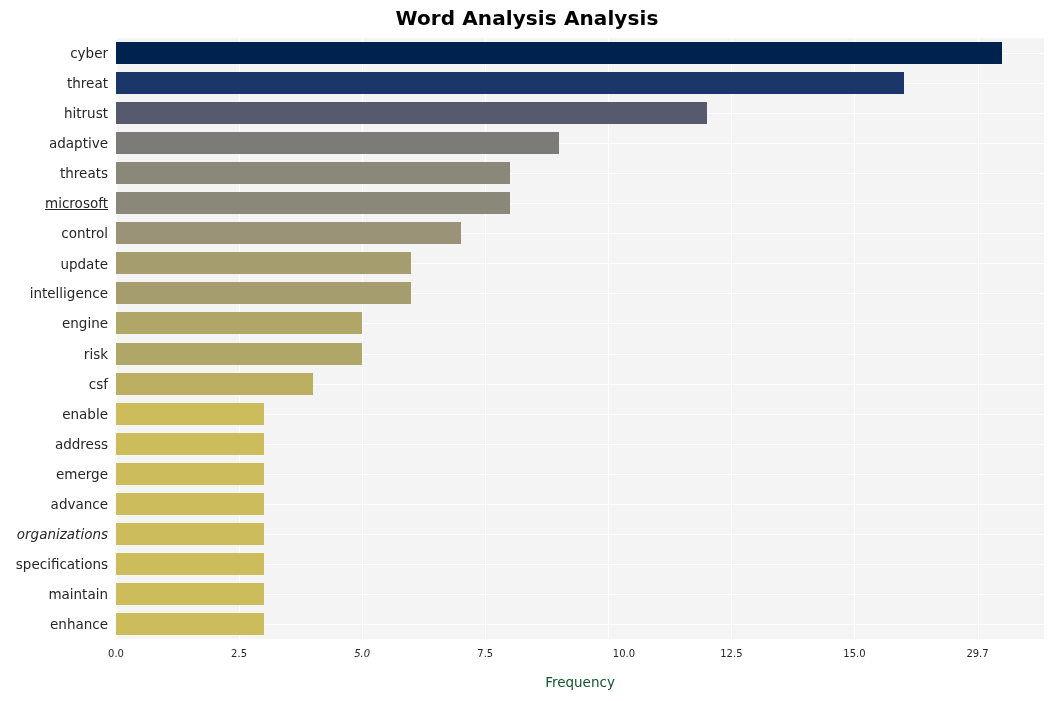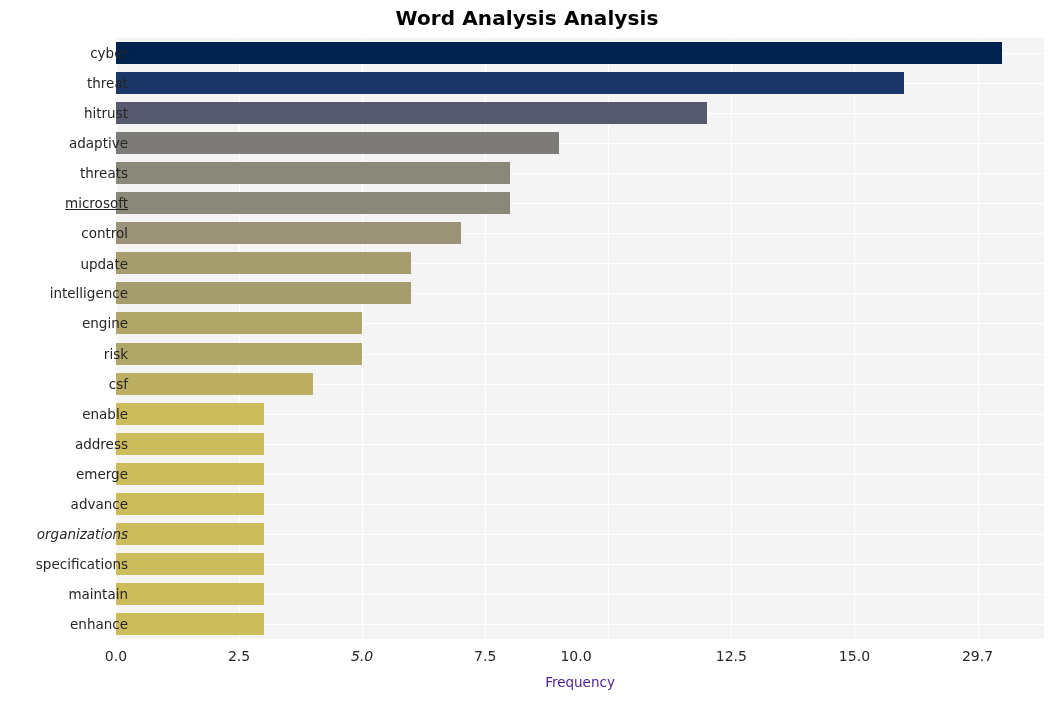--- a/index.html
+++ b/index.html
@@ -58,21 +58,20 @@
     position: absolute;
     height: 22px;
   }
   
   #y-tick-labels {
     position: absolute;
     left: 0;
     top: 38px;
     width: 108px;
     height: 601px;
-    padding-left: 20px;
   }
   .y-tick-label {
     position: absolute;
     right: 0;
     width: 108px;
     text-align: right;
     font-size: 13.5px;
     color: #262626;
     line-height: 14px;
     white-space: nowrap;
@@ -82,32 +81,32 @@
     position: absolute;
     left: 0;
     top: 648px;
     width: 1054px;
     height: 20px;
   }
   .x-tick-label {
     position: absolute;
     top: 0;
     transform: translateX(-50%);
-    font-size: 14px;
+    font-size: 10px;
     color: #262626;
     white-space: nowrap;
   }
   #x-axis-label {
     position: absolute;
     top: 674px;
     left: 116px;
     width: 928px;
     text-align: center;
     font-size: 13.5px;
-    color: #4c1d95;
+    color: #14532d;
   }
 </style>
 </head>
 <body>
 
 <div id="figure">
 
   <div id="chart-title">Word Analysis Analysis</div>
 
   <div id="plot-area">
@@ -188,21 +187,21 @@
       <div class="y-tick-label" style="top: 518.875px;">specifications</div>
       <div class="y-tick-label" style="top: 548.925px;">maintain</div>
       <div class="y-tick-label" style="top: 578.975px;">enhance</div>
     </div>
 
   <div id="x-tick-labels">
       <div class="x-tick-label" style="left: 116px;">0.0</div>
       <div class="x-tick-label" style="left: 239.077px;">2.5</div>
       <div class="x-tick-label" style="left: 362.154px; font-style: italic;">5.0</div>
       <div class="x-tick-label" style="left: 485.231px;">7.5</div>
-      <div class="x-tick-label" style="left: 576px; text-align: right;">10.0</div>
+      <div class="x-tick-label" style="left: 624px; text-align: right;">10.0</div>
       <div class="x-tick-label" style="left: 731.385px;">12.5</div>
       <div class="x-tick-label" style="left: 854.462px;">15.0</div>
       <div class="x-tick-label" style="left: 977.538px;">29.7</div>
     </div>
 
   <div id="x-axis-label">Frequency</div>
 
 </div>
 
 </body></html>

